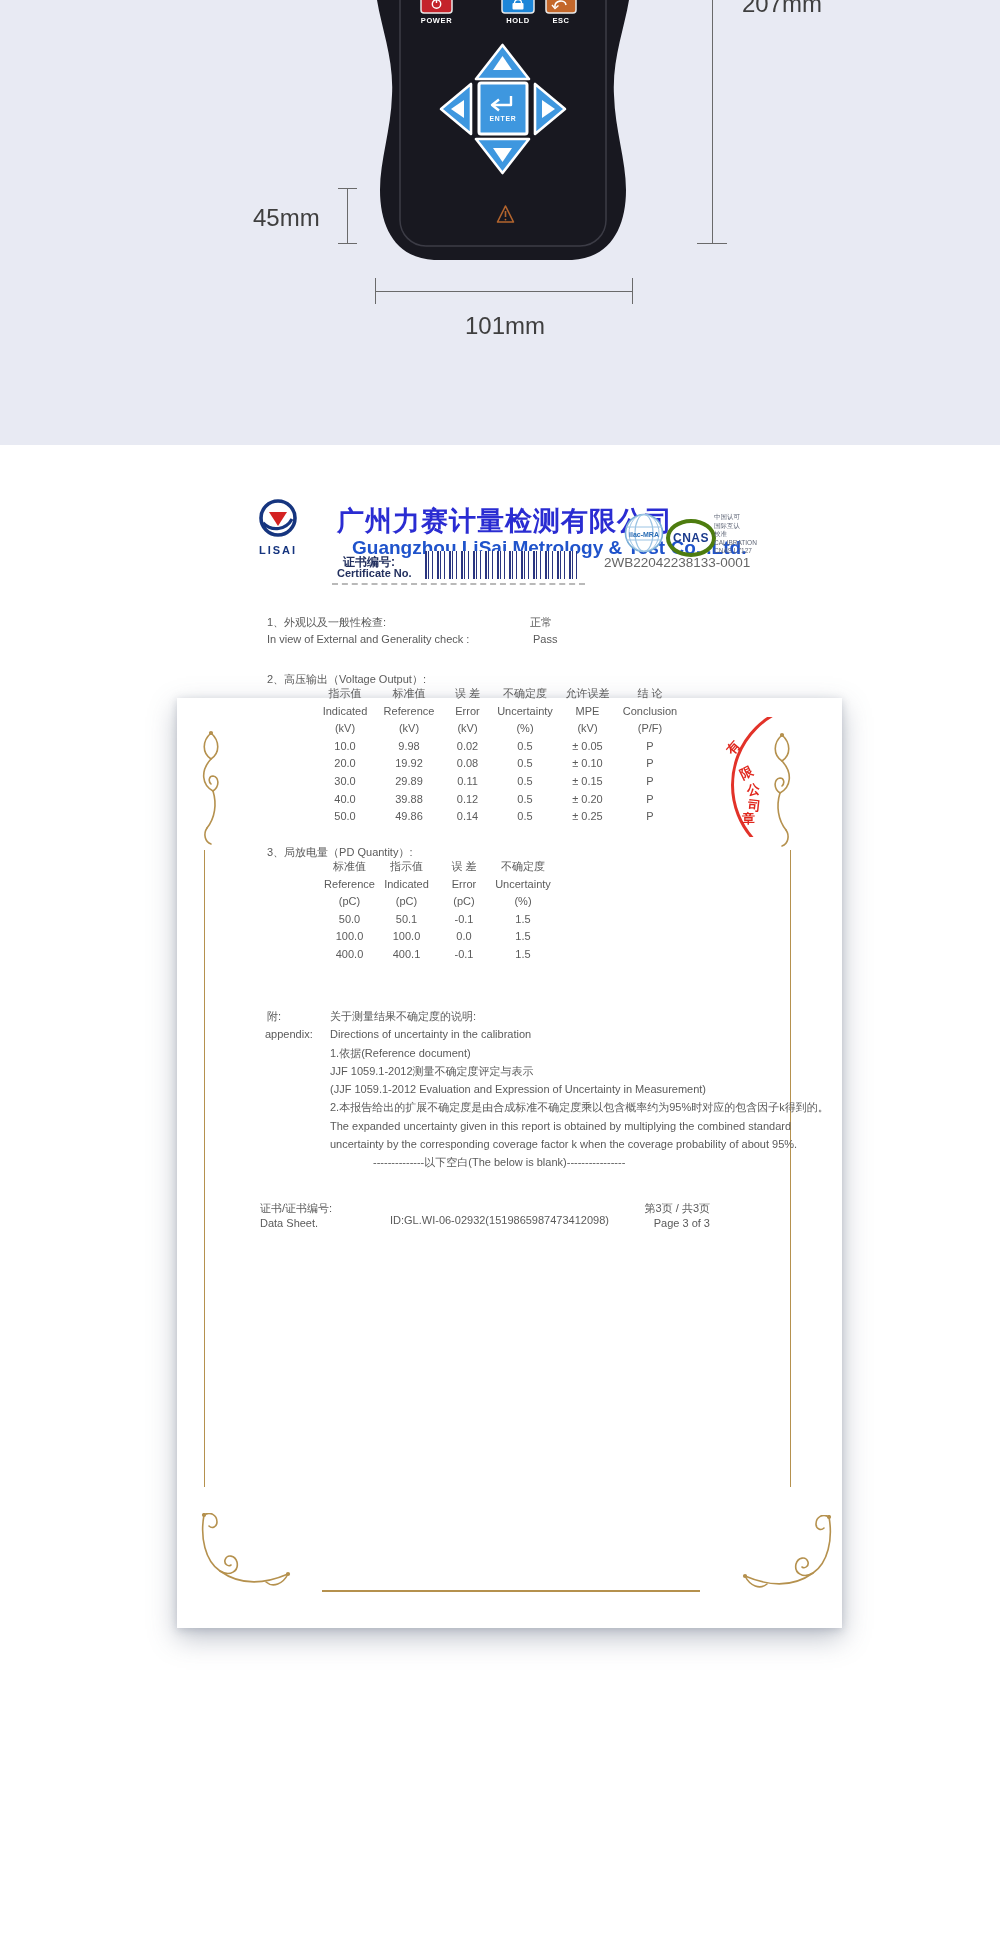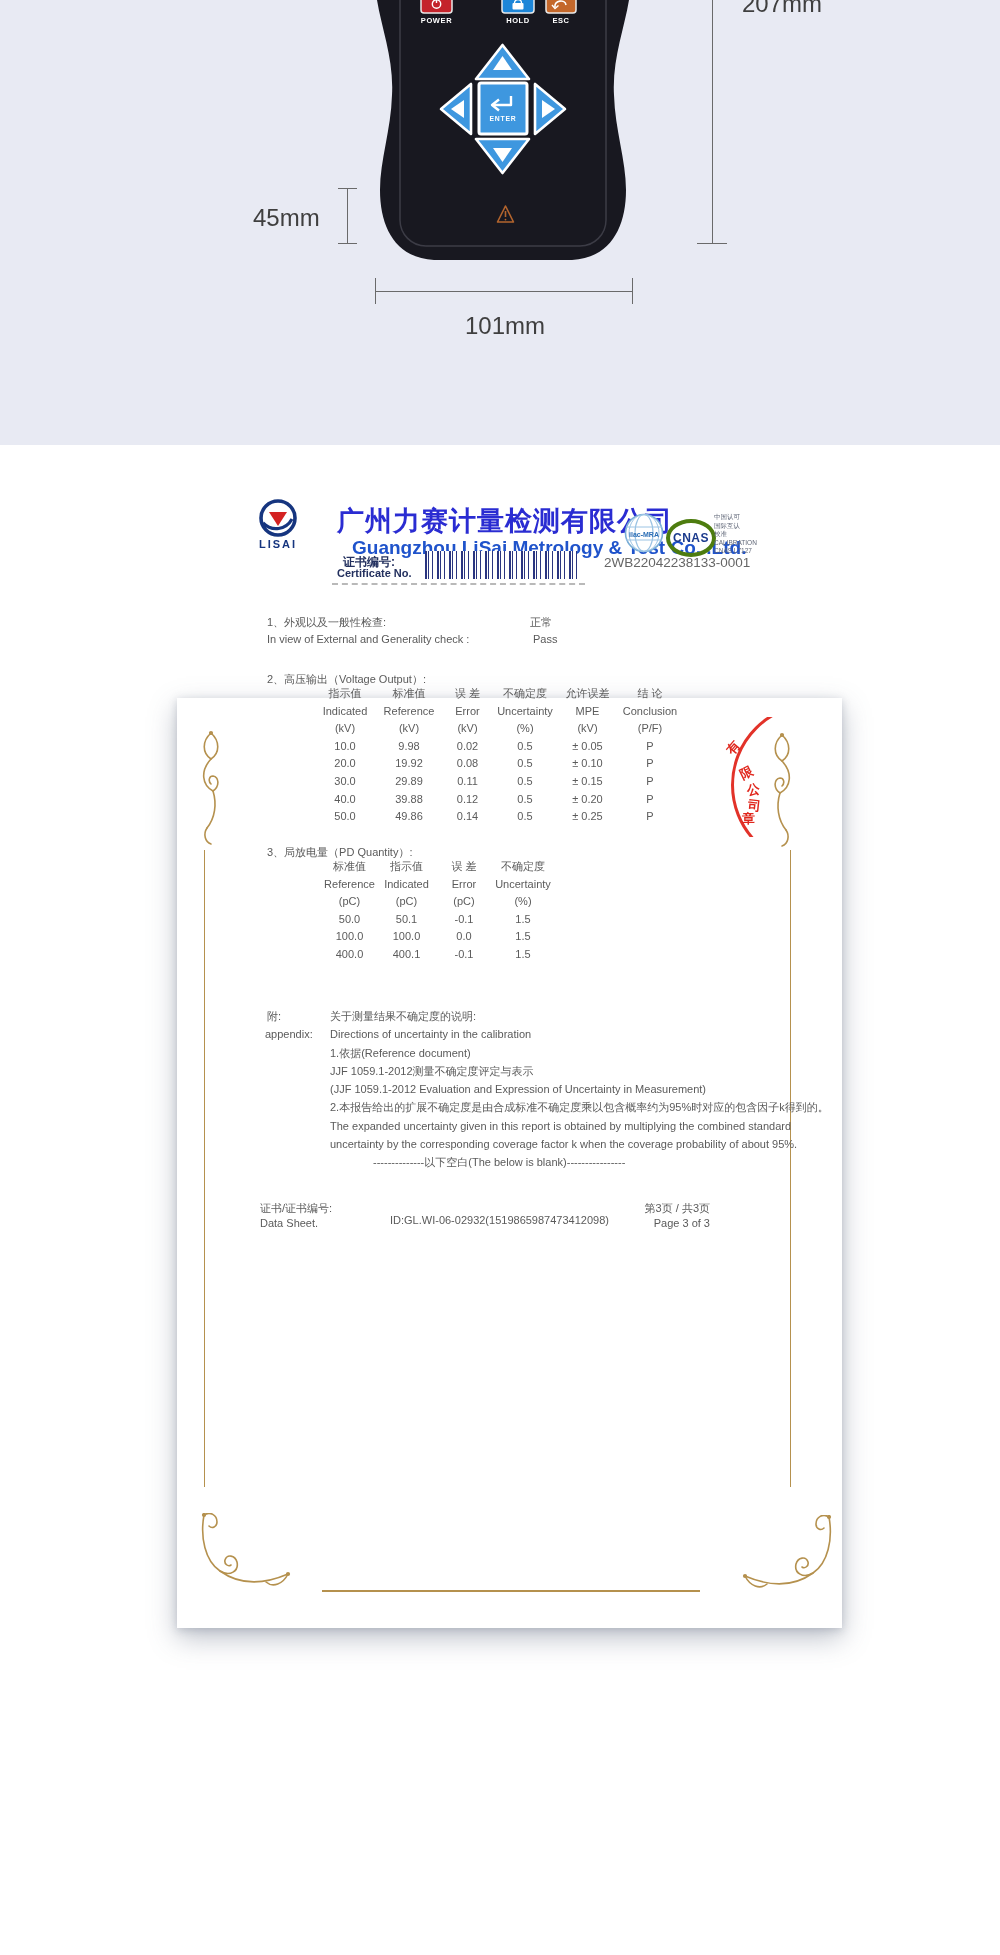--- a/index.html
+++ b/index.html
@@ -188,21 +188,21 @@
       <span class="stamp-char" style="left:34px;top:64px;transform:rotate(-10deg);">公</span>
       <span class="stamp-char" style="left:35px;top:80px;transform:rotate(6deg);">司</span>
       <span class="stamp-char" style="left:29px;top:93px;">章</span>
     </div>
 
     <svg class="abs" style="left:254px;top:53px;z-index:3;" width="48" height="46" viewBox="0 0 48 46">
       <circle cx="24" cy="20" r="17" fill="#fff" stroke="#16357f" stroke-width="3.6"></circle>
       <polygon points="15,14 33,14 24,28" fill="#d42222"></polygon>
       <path d="M9,25 C18,34 32,32 38,21" fill="none" stroke="#16357f" stroke-width="3.2"></path>
     </svg>
-    <div class="certtxt navy" style="left:254px;top:93px;width:48px;text-align:center;font-size:11px;letter-spacing:2px;color:#16357f;">LISAI</div>
+    <div class="certtxt navy" style="left:254px;top:99px;width:48px;text-align:center;font-size:11px;letter-spacing:2px;color:#16357f;">LISAI</div>
 
     <div class="cname" style="left:337px;top:58px;font-size:27px;letter-spacing:1px;">广州力赛计量检测有限公司</div>
     <div class="cname" style="left:352px;top:92px;font-size:19px;color:#1f53cb;">Guangzhou LiSai Metrology &amp; Test Co. .Ltd.</div>
 
     <div class="certtxt navy" style="left:343px;top:109px;font-size:12px;">证书编号:</div>
     <div class="certtxt navy" style="left:337px;top:122px;font-size:11px;">Certificate No.</div>
     <div class="barcode" style="left:425px;top:106px;"></div>
     <div class="dashline" style="left:332px;top:138px;width:253px;"></div>
 
     <svg class="ilac" style="left:624px;top:68px;" viewBox="0 0 40 40">

